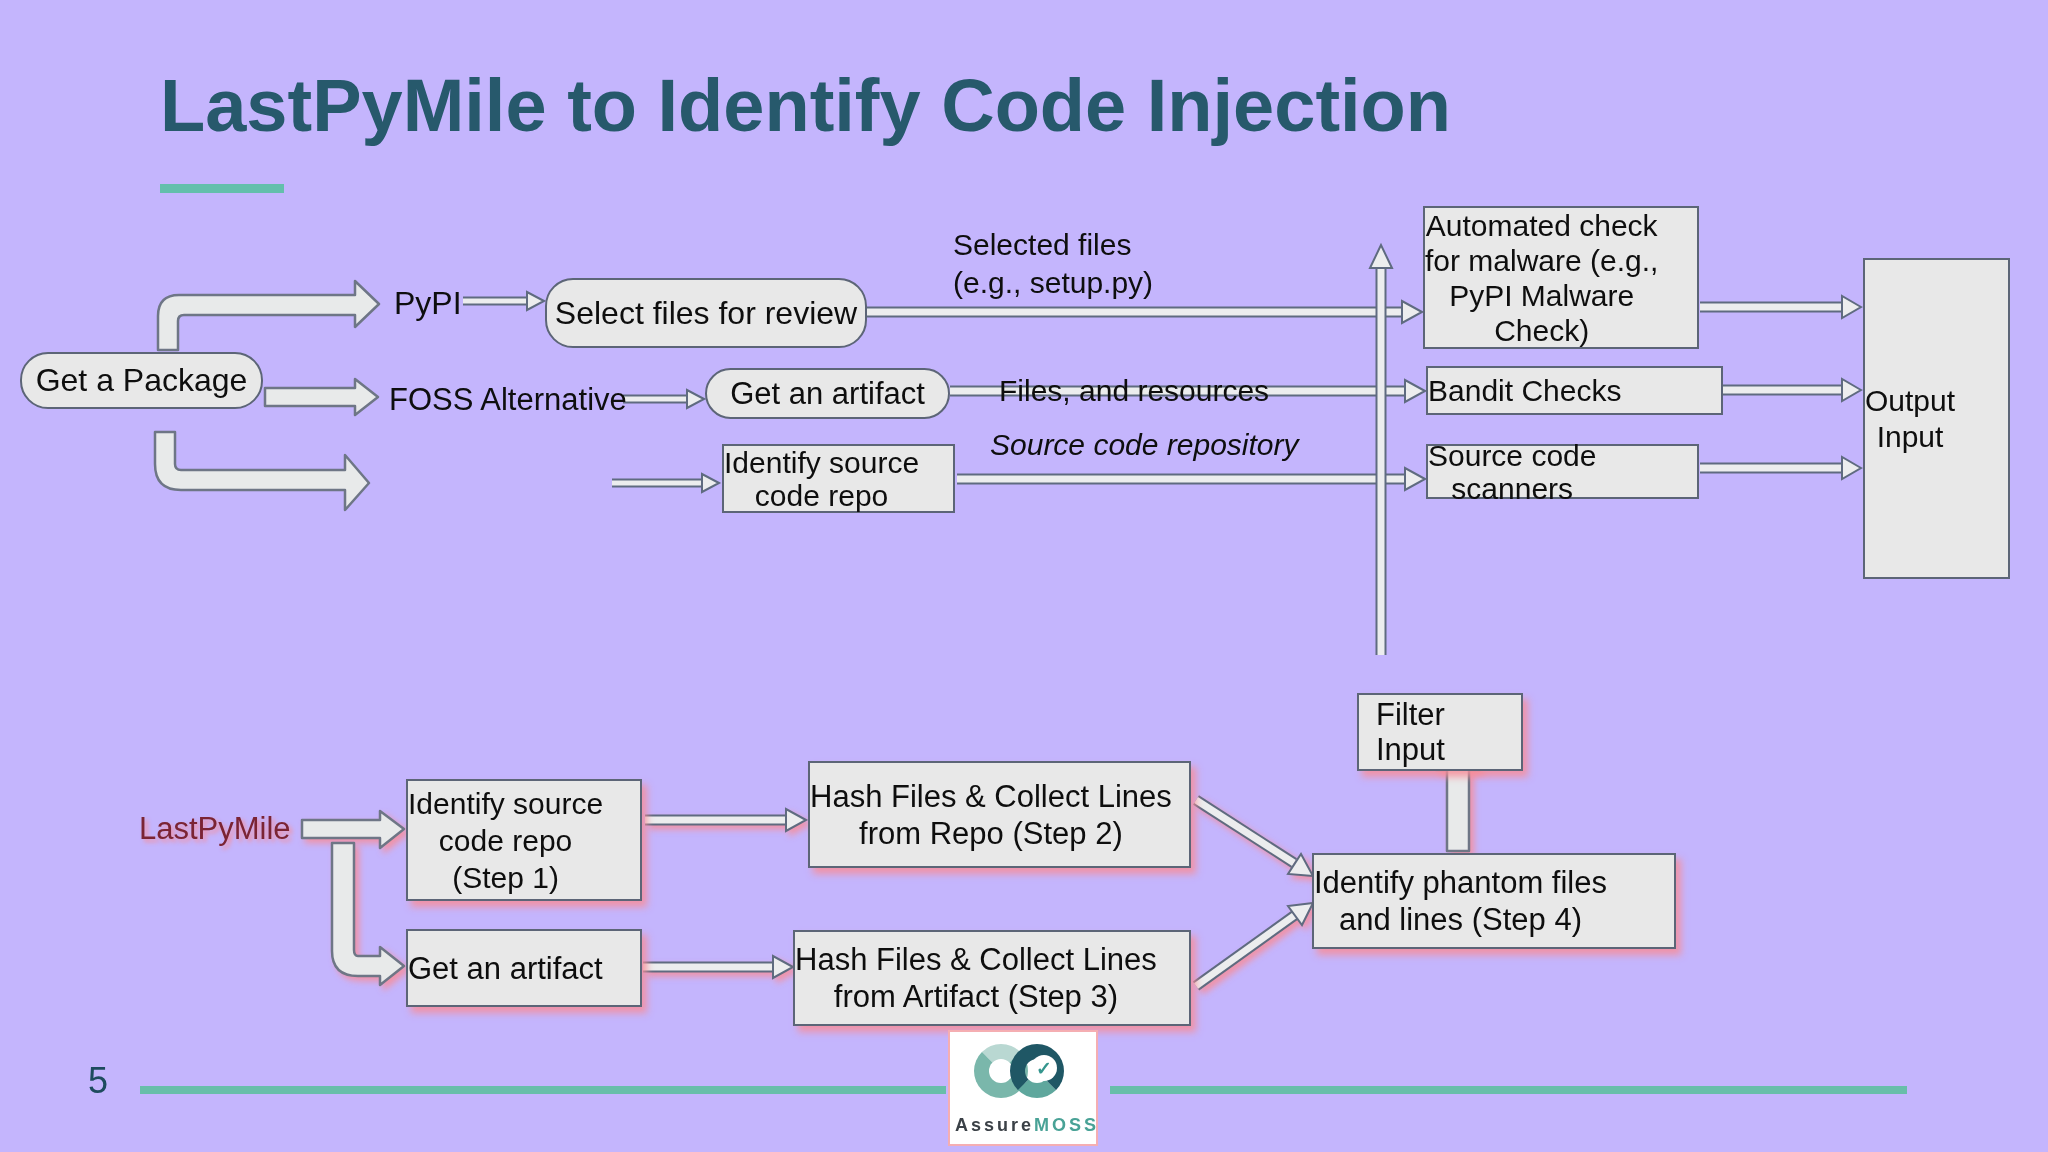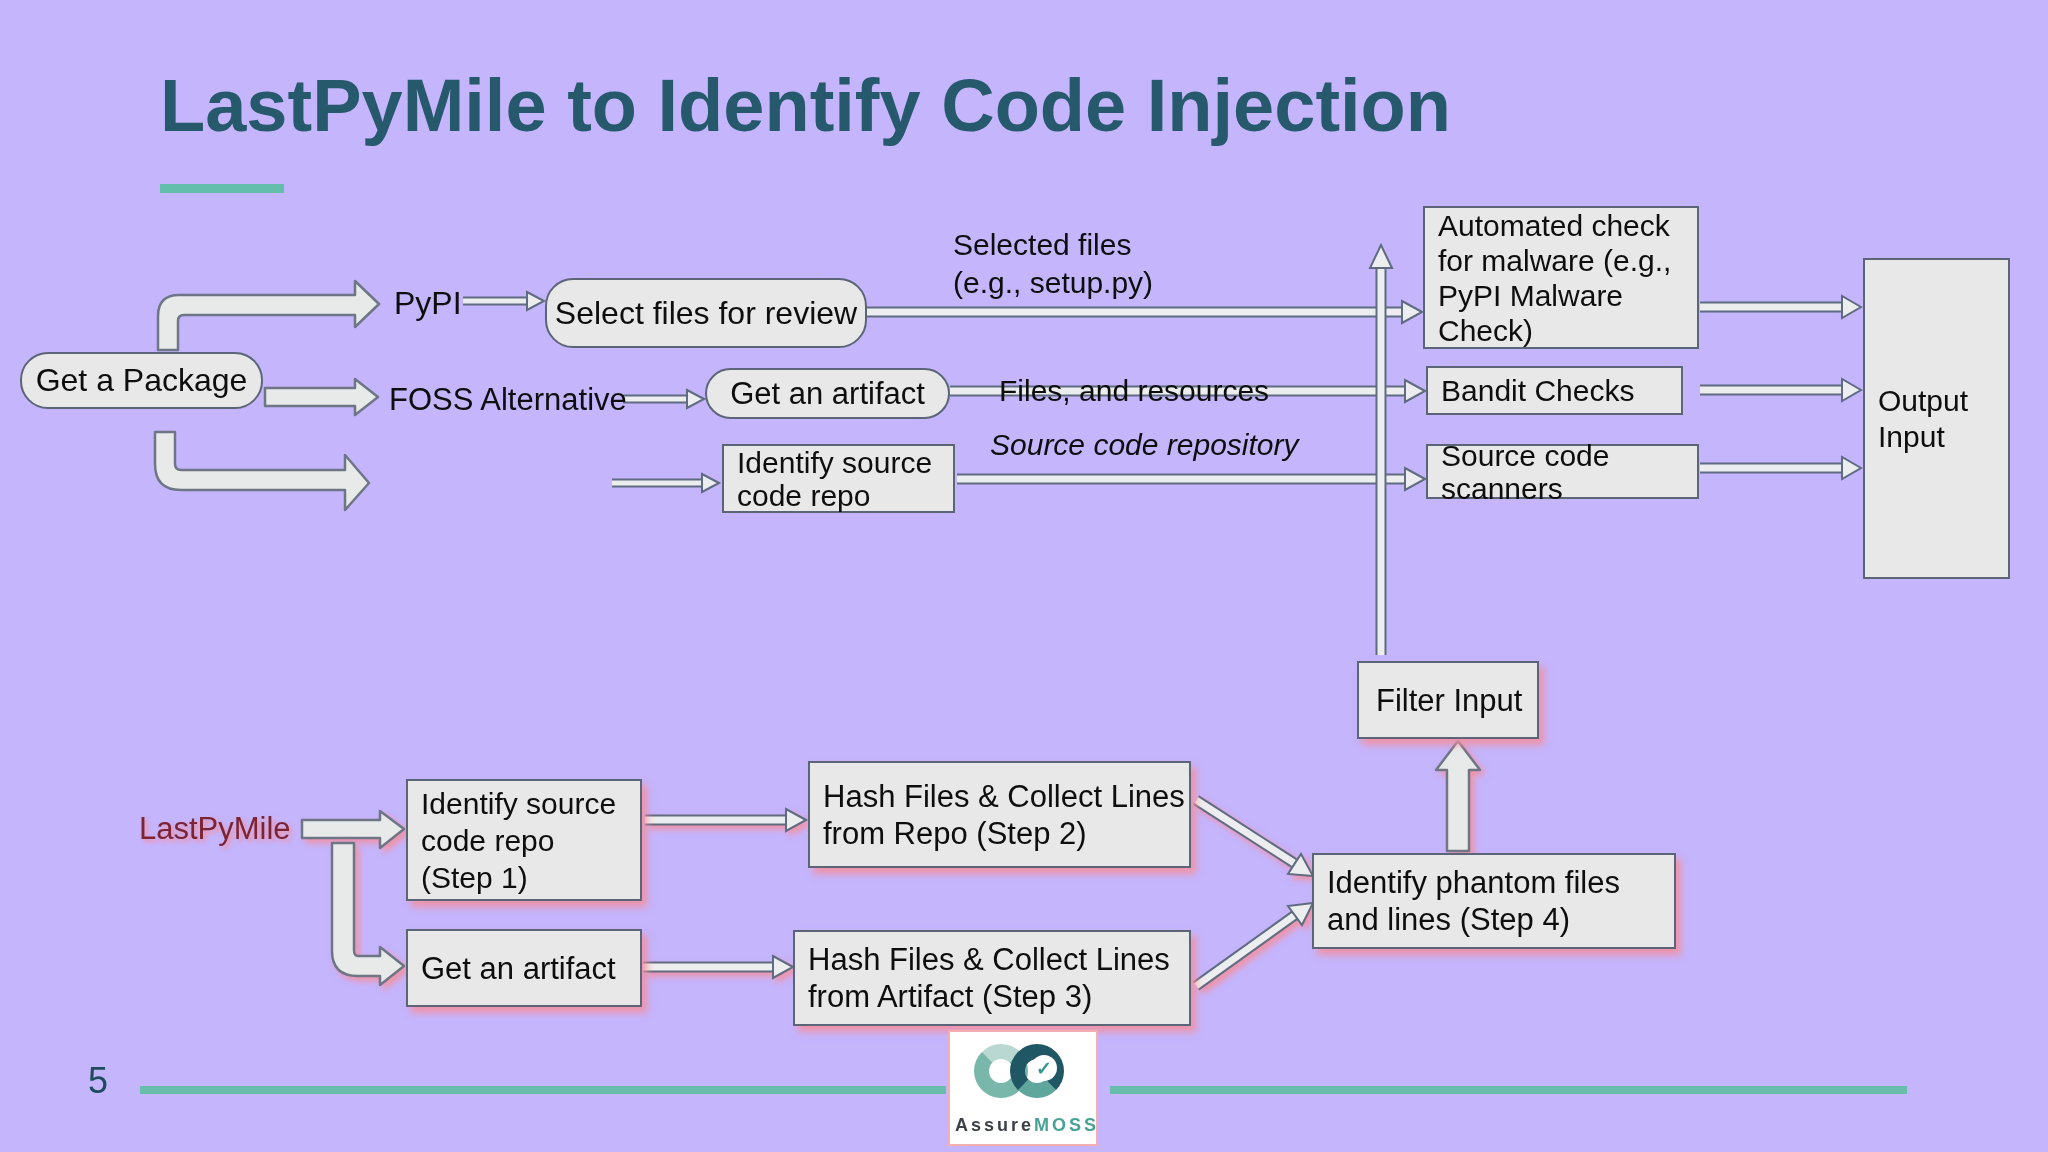--- a/index.html
+++ b/index.html
@@ -11,21 +11,21 @@
   .title{
     font-size:74px;font-weight:bold;color:#27596c;letter-spacing:0px;white-space:nowrap;
   }
   .title-underline{background:#63bfac;}
   .node{
     position:absolute;background:#e8e8e8;border:2px solid #5c6577;
     font-size:30px;line-height:35px;white-space:pre-line;
     display:flex;align-items:center;box-sizing:border-box;
   }
   .node.center{justify-content:center;text-align:center;border-radius:28px;}
-  .node.pad{padding-left:13px;}
+  .node.pad{text-align:center;}
   .glowbox{box-shadow:5px 6px 7px rgba(247,141,153,0.85);}
   .lbl{position:absolute;font-size:30px;line-height:38px;white-space:pre-line;}
   .lastpymile{color:#7b2434;text-shadow:3px 3px 4px rgba(247,141,153,0.9);font-size:31px;}
   .pagenum{font-size:36px;color:#1e4b5e;}
   .tealline{position:absolute;height:8px;background:#68beaa;}
   svg{position:absolute;left:0;top:0;}
   .ash-d{stroke:#5f6b80;stroke-width:11;fill:none;}
   .ash-l{stroke:#ecedee;stroke-width:7;fill:none;}
   .ash-d.sm{stroke-width:9;}
   .ash-l.sm{stroke-width:5;}
@@ -160,21 +160,21 @@
 
   <div class="node center" style="left:545px;top:278px;width:322px;height:70px;font-size:32px;">Select files for review</div>
   <div class="node center" style="left:705px;top:368px;width:245px;height:51px;font-size:31px;">Get an artifact</div>
   <div class="node pad" style="left:722px;top:444px;width:233px;height:69px;line-height:33px;">Identify source
 code repo</div>
 
   <div class="node pad" style="left:1423px;top:206px;width:276px;height:143px;line-height:35px;">Automated check
 for malware (e.g.,
 PyPI Malware
 Check)</div>
-  <div class="node pad" style="left:1426px;top:366px;width:257px;height:49px;">Bandit Checks</div>
+  <div class="node pad" style="left:1426px;top:366px;width:297px;height:49px;">Bandit Checks</div>
   <div class="node pad" style="left:1426px;top:444px;width:273px;height:55px;line-height:33px;">Source code
 scanners</div>
   <div class="node pad" style="left:1863px;top:258px;width:147px;height:321px;line-height:36px;">Output
 Input</div>
 
   <div class="lbl" style="left:953px;top:226px;">Selected files
 (e.g., setup.py)</div>
   <div class="lbl" style="left:999px;top:372px;">Files, and resources</div>
   <div class="lbl" style="left:990px;top:426px;font-style:italic;">Source code repository</div>
 
@@ -183,21 +183,21 @@
   <div class="node pad glowbox" style="left:406px;top:779px;width:236px;height:122px;line-height:37px;">Identify source
 code repo
 (Step 1)</div>
   <div class="node pad glowbox" style="left:406px;top:929px;width:236px;height:78px;font-size:31px;">Get an artifact</div>
   <div class="node pad glowbox" style="left:808px;top:761px;width:383px;height:107px;line-height:37px;font-size:31px;">Hash Files &amp; Collect Lines
 from Repo (Step 2)</div>
   <div class="node pad glowbox" style="left:793px;top:930px;width:398px;height:96px;line-height:37px;font-size:31px;">Hash Files &amp; Collect Lines
 from Artifact (Step 3)</div>
   <div class="node pad glowbox" style="left:1312px;top:853px;width:364px;height:96px;line-height:37px;font-size:31px;">Identify phantom files
 and lines (Step 4)</div>
-  <div class="node glowbox" style="left:1357px;top:661px;width:182px;height:78px;padding-left:17px;font-size:31px;">Filter Input</div>
+  <div class="node glowbox" style="left:1357px;top:693px;width:166px;height:78px;padding-left:17px;font-size:31px;">Filter Input</div>
 
   <div class="abs lbl pagenum" style="left:88px;top:1062px;">5</div>
   <div class="tealline" style="left:140px;top:1086px;width:806px;"></div>
   <div class="tealline" style="left:1110px;top:1086px;width:797px;"></div>
 
   <div class="logobox">
     <div class="ring ring-left"></div>
     <div class="ring ring-right"></div>
     <div class="checkcircle">✓</div>
     <div class="logotext"><span class="a">Assure</span><span class="m">MOSS</span></div>

